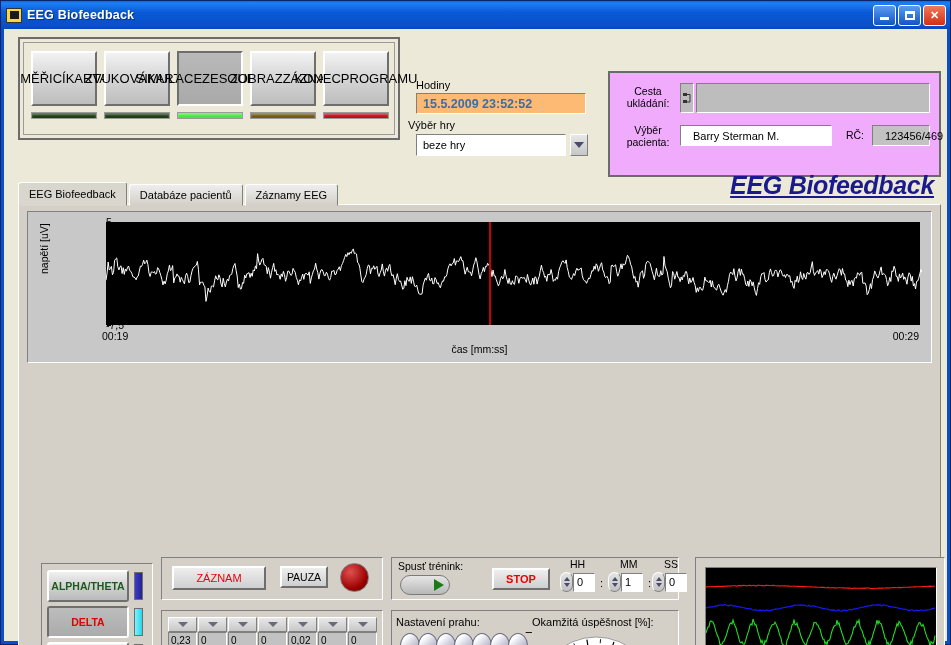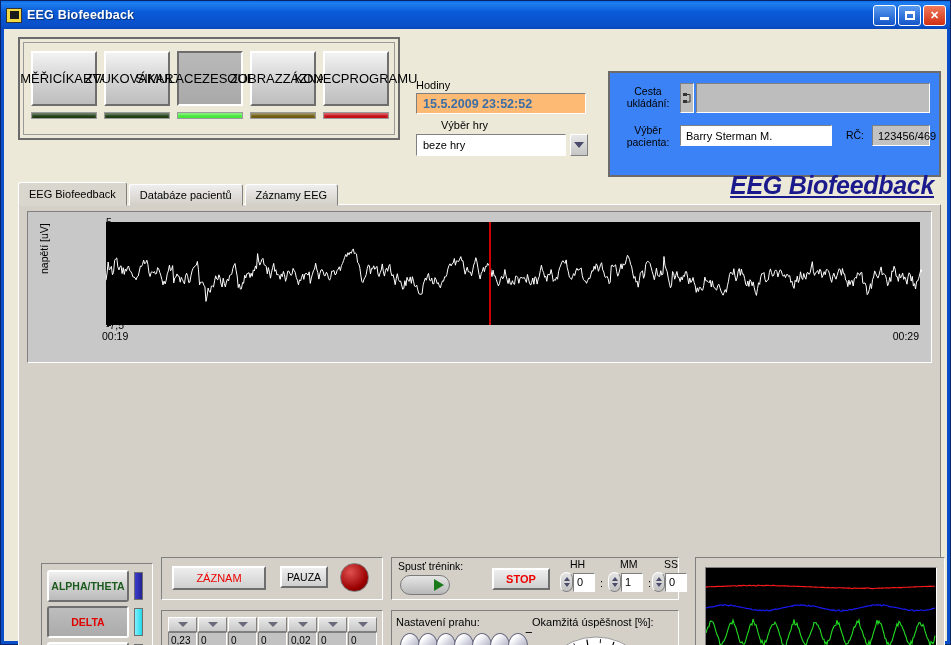--- a/index.html
+++ b/index.html
@@ -47,37 +47,37 @@
                     border-color:#6e6e6e #fff #fff #6e6e6e; }
   .ledrow { position:absolute; left:7px; top:69px; display:flex; gap:7px; }
   .ledbar { width:66px; height:7px; border:1px solid #9a9a9a; }
 
   
   .clocklbl { position:absolute; left:412px; top:50px; font-size:11px; color:#000; }
   .clockbox { position:absolute; left:412px; top:64px; width:170px; height:21px;
               background:#fdba74; border:1px solid; border-color:#808080 #fff #fff #808080;
               color:#3a6ea5; font-weight:bold; font-size:12.5px;
               display:flex; align-items:center; padding-left:6px; }
-  .gamelbl { position:absolute; left:437px; top:90px; font-size:11px; color:#000;text-align:right; }
+  .gamelbl { position:absolute; left:404px; top:90px; font-size:11px; color:#000;text-align:right; }
   .gamebox { position:absolute; left:412px; top:105px; width:150px; height:22px;
              background:#fff; border:1px solid; border-color:#808080 #fff #fff #808080;
              display:flex; align-items:center; padding-left:6px; font-size:11px; cursor:pointer; }
   .gamearrow { position:absolute; left:566px; top:105px; width:18px; height:22px;
                background:linear-gradient(180deg,#e8e8e8,#c6c6c6);
                border:1px solid; border-color:#fff #808080 #808080 #fff;
                display:flex; align-items:center; justify-content:center; cursor:pointer; }
   .dn-tri { width:0;height:0;border-left:5px solid transparent;border-right:5px solid transparent;
             border-top:6px solid #4a4a6a; }
 
   
   .patpanel { position:absolute; left:604px; top:42px; width:333px; height:106px;
-              background:#3b82f6; border:2px solid #6b6b6b; }
+              background:#f0abfc; border:2px solid #6b6b6b; }
   .pat-lbl { position:absolute; font-size:10.5px; color:#000; text-align:center; line-height:12px; }
   .pat-field { position:absolute; border:1px solid; border-color:#808080 #fff #fff #808080;
-               display:flex; align-items:center; padding-left:5px; font-size:11px; }
+               display:flex; align-items:center; padding-left:12px; font-size:11px; }
 
   
   .logo { position:absolute; right:13px; top:142px; font-size:25px; font-weight:bold;
           font-style:italic; color:#1a1a8c; text-decoration:underline; letter-spacing:-.3px; }
 
   
   .tabs { position:absolute; left:14px; top:153px; display:flex; align-items:flex-end; z-index:3; }
   .tab { height:22px; padding:0 10px; background:linear-gradient(180deg,#eee,#d4d0c8);
          border:1px solid; border-color:#fff #808080 #d4d0c8 #fff;
          display:flex; align-items:center; font-size:11px; cursor:pointer;
@@ -286,20 +286,21 @@
             <div class="ytick" style="left: 78px; top: 113px;">-7,5</div>
           </div>
         <div class="eegplot" id="eegplot">
             <svg width="816" height="103" viewBox="0 0 816 103" style="position: absolute; left: 0px; top: 0px;">
               <polyline points="0,58.2 1.075098814229249,51.0 2.150197628458498,40.0 3.2252964426877466,48.0 4.300395256916996,46.6 5.375494071146245,44.4 6.450592885375493,52.7 7.525691699604743,50.5 8.600790513833992,38.5 9.67588932806324,36.9 10.75098814229249,35.9 11.82608695652174,44.8 12.901185770750986,48.0 13.976284584980236,44.7 15.051383399209486,43.8 16.126482213438734,51.6 17.201581027667984,45.7 18.276679841897234,52.4 19.35177865612648,47.0 20.42687747035573,49.2 21.50197628458498,45.4 22.57707509881423,44.0 23.65217391304348,48.5 24.727272727272727,49.3 25.802371541501973,51.3 26.877470355731226,54.8 27.952569169960473,55.1 29.027667984189726,55.8 30.102766798418973,57.8 31.17786561264822,54.8 32.25296442687747,54.0 33.32806324110672,49.0 34.40316205533597,44.1 35.47826086956522,44.6 36.55335968379447,42.3 37.62845849802372,38.2 38.70355731225296,41.8 39.77865612648221,40.7 40.85375494071146,38.2 41.92885375494071,42.6 43.00395256916996,51.1 44.07905138339921,54.5 45.15415019762846,50.3 46.2292490118577,49.7 47.30434782608696,50.9 48.3794466403162,49.5 49.45454545454545,52.1 50.5296442687747,51.6 51.604743083003946,45.6 52.67984189723321,46.8 53.75494071146245,50.3 54.8300395256917,53.6 55.905138339920946,57.5 56.980237154150196,62.9 58.05533596837945,59.1 59.130434782608695,61.9 60.205533596837945,58.2 61.28063241106719,51.8 62.35573122529644,48.9 63.430830039525695,43.1 64.50592885375494,48.8 65.58102766798419,47.4 66.65612648221344,43.6 67.73122529644269,60.9 68.80632411067194,55.8 69.88142292490119,55.0 70.95652173913044,51.9 72.03162055335967,54.0 73.10671936758894,54.3 74.18181818181819,60.2 75.25691699604744,55.3 76.33201581027667,57.4 77.40711462450592,59.8 78.48221343873519,61.9 79.55731225296442,53.6 80.63241106719367,51.2 81.70750988142292,54.7 82.78260869565219,60.6 83.85770750988142,60.2 84.93280632411067,53.9 86.00790513833992,49.1 87.08300395256917,46.3 88.15810276679842,44.9 89.23320158102767,43.9 90.30830039525692,43.2 91.38339920948616,39.4 92.4584980237154,47.6 93.53359683794467,62.8 94.60869565217392,60.2 95.68379446640316,60.2 96.7588932806324,60.1 97.83399209486167,63.2 98.9090909090909,64.9 99.98418972332016,79.4 101.0592885375494,74.1 102.13438735177866,66.0 103.20948616600789,69.5 104.28458498023716,70.3 105.35968379446642,64.1 106.43478260869566,64.0 107.5098814229249,65.0 108.58498023715414,58.8 109.6600790513834,53.8 110.73517786561266,57.0 111.81027667984189,57.9 112.88537549407116,52.8 113.96047430830039,55.6 115.03557312252964,61.9 116.1106719367589,65.0 117.18577075098814,56.2 118.26086956521739,61.3 119.33596837944663,64.9 120.41106719367589,60.0 121.48616600790514,57.1 122.56126482213438,59.0 123.63636363636364,53.4 124.71146245059288,53.0 125.78656126482213,51.9 126.86166007905139,46.4 127.93675889328063,43.4 129.01185770750988,41.5 130.08695652173913,48.3 131.16205533596838,54.0 132.23715415019763,65.5 133.31225296442688,62.1 134.38735177865613,67.1 135.46245059288538,66.7 136.53754940711462,60.5 137.61264822134387,61.3 138.68774703557312,53.2 139.76284584980237,56.0 140.83794466403162,51.8 141.91304347826087,51.5 142.98814229249012,50.6 144.06324110671935,55.5 145.13833992094862,51.2 146.21343873517787,54.3 147.28853754940712,47.9 148.36363636363637,49.0 149.4387351778656,43.9 150.51383399209487,46.7 151.58893280632412,31.6 152.66403162055335,39.0 153.73913043478262,43.1 154.81422924901185,40.7 155.8893280632411,37.4 156.96442687747037,36.3 158.0395256916996,42.7 159.11462450592884,43.2 160.1897233201581,44.2 161.26482213438734,51.8 162.3399209486166,45.6 163.41501976284584,50.1 164.4901185770751,56.2 165.56521739130437,50.2 166.6403162055336,45.6 167.71541501976284,41.4 168.7905138339921,49.4 169.86561264822134,47.7 170.9407114624506,53.0 172.01581027667984,52.3 173.0909090909091,53.4 174.16600790513834,57.3 175.2411067193676,51.9 176.31620553359684,54.6 177.3913043478261,49.4 178.46640316205534,52.5 179.54150197628456,59.3 180.61660079051384,55.8 181.6916996047431,49.2 182.76679841897231,49.0 183.8418972332016,51.4 184.9169960474308,53.4 185.99209486166006,52.4 187.06719367588934,46.4 188.14229249011856,48.5 189.21739130434784,50.3 190.2924901185771,55.5 191.3675889328063,58.2 192.4426877470356,62.8 193.5177865612648,57.8 194.59288537549406,58.9 195.66798418972334,55.2 196.74308300395256,52.1 197.8181818181818,57.4 198.89328063241106,52.0 199.9683794466403,51.4 201.04347826086956,51.9 202.1185770750988,53.2 203.19367588932806,49.8 204.2687747035573,61.4 205.3438735177866,55.9 206.41897233201578,52.2 207.49407114624506,48.7 208.5691699604743,47.0 209.64426877470356,41.2 210.71936758893284,47.0 211.79446640316203,50.6 212.8695652173913,57.1 213.94466403162056,51.3 215.0197628458498,48.0 216.09486166007906,47.7 217.16996047430828,49.8 218.24505928853753,53.7 219.3201581027668,53.6 220.39525691699606,50.2 221.4703557312253,52.1 222.54545454545453,56.6 223.62055335968378,58.2 224.69565217391303,55.4 225.7707509881423,49.1 226.84584980237156,49.3 227.92094861660078,48.4 228.99604743083003,52.8 230.07114624505928,52.1 231.14624505928856,48.3 232.2213438735178,47.0 233.296442687747,44.8 234.37154150197628,48.6 235.44664031620553,43.6 236.52173913043478,41.5 237.59683794466406,38.5 238.67193675889325,35.4 239.74703557312253,32.4 240.82213438735178,34.6 241.89723320158103,30.7 242.97233201581028,32.8 244.0474308300395,30.1 245.12252964426875,31.4 246.19762845849803,28.7 247.27272727272728,26.9 248.34782608695653,31.8 249.42292490118575,31.1 250.498023715415,32.0 251.57312252964425,40.3 252.64822134387353,41.7 253.72332015810278,45.1 254.798418972332,53.1 255.87351778656125,59.5 256.9486166007905,60.6 258.02371541501975,57.1 259.098814229249,55.2 260.17391304347825,52.5 261.2490118577075,46.4 262.32411067193675,43.0 263.399209486166,43.7 264.47430830039525,51.8 265.5494071146245,46.4 266.62450592885375,46.8 267.699604743083,43.8 268.77470355731225,47.3 269.8498023715415,45.8 270.92490118577075,44.3 272,52.1 273.07509881422925,54.5 274.1501976284585,50.8 275.22529644268775,48.0 276.300395256917,41.9 277.37549407114625,49.9 278.4505928853755,54.1 279.52569169960475,48.3 280.600790513834,46.1 281.67588932806325,49.3 282.7509881422925,44.3 283.82608695652175,42.4 284.901185770751,50.2 285.97628458498025,54.0 287.0513833992095,52.6 288.1264822134387,57.0 289.201581027668,62.7 290.27667984189725,56.5 291.3517786561265,51.7 292.42687747035575,57.4 293.50197628458494,59.5 294.57707509881425,59.0 295.6521739130435,62.9 296.72727272727275,67.3 297.802371541502,66.3 298.8774703557312,58.7 299.95256916996044,63.7 301.02766798418975,55.3 302.102766798419,58.4 303.17786561264825,59.4 304.25296442687744,54.9 305.3280632411067,61.4 306.40316205533594,54.7 307.47826086956525,59.2 308.5533596837945,64.1 309.6284584980237,64.6 310.70355731225294,63.1 311.7786561264822,67.9 312.8537549407115,71.7 313.92885375494075,72.1 315.00395256916994,72.3 316.0790513833992,71.8 317.15415019762844,62.9 318.2292490118577,59.4 319.304347826087,56.0 320.3794466403162,58.2 321.45454545454544,53.6 322.5296442687747,51.4 323.60474308300394,58.2 324.6798418972332,58.9 325.7549407114625,56.1 326.8300395256917,61.9 327.90513833992094,61.7 328.9802371541502,55.6 330.05533596837944,57.4 331.13043478260875,61.6 332.20553359683794,60.6 333.2806324110672,63.7 334.35573122529644,65.8 335.4308300395257,61.8 336.50592885375494,58.9 337.5810276679842,59.2 338.65612648221344,54.8 339.7312252964427,54.9 340.80632411067194,52.8 341.8814229249012,46.9 342.95652173913044,43.6 344.0316205533597,41.8 345.10671936758894,43.9 346.1818181818182,41.7 347.25691699604744,40.9 348.3320158102767,36.5 349.40711462450594,43.2 350.4822134387352,38.9 351.55731225296444,39.1 352.6324110671937,39.5 353.7075098814229,37.1 354.7826086956522,34.6 355.85770750988144,38.6 356.9328063241107,38.7 358.00790513833994,46.0 359.08300395256913,52.2 360.15810276679844,48.5 361.2332015810277,45.2 362.30830039525694,49.7 363.3833992094862,50.0 364.4584980237154,50.1 365.53359683794463,53.8 366.60869565217394,48.9 367.6837944664032,43.1 368.75889328063244,40.4 369.8339920948616,35.7 370.9090909090909,39.7 371.9841897233201,46.1 373.05928853754943,52.5 374.1343873517787,57.0 375.2094861660079,51.5 376.2845849802371,49.5 377.3596837944664,45.4 378.4347826086957,49.7 379.50988142292493,44.4 380.5849802371542,44.6 381.6600790513834,41.3 382.7351778656126,43.3 383.8102766798419,40.9 384.8853754940712,48.2 385.96047430830043,54.6 387.0355731225296,48.1 388.1106719367589,53.8 389.1857707509881,53.9 390.2608695652174,57.5 391.3359683794467,60.8 392.4110671936759,63.9 393.4861660079051,61.5 394.5612648221344,56.5 395.6363636363636,54.3 396.71146245059293,56.9 397.7865612648221,54.8 398.8616600790514,47.5 399.9367588932806,53.3 401.0118577075099,57.5 402.0869565217391,61.5 403.1620553359684,56.2 404.2371541501976,62.0 405.3122529644269,62.6 406.3873517786561,58.7 407.4624505928854,61.7 408.5375494071146,62.4 409.6126482213439,54.2 410.6877470355732,54.2 411.7628458498024,55.6 412.83794466403157,61.3 413.9130434782609,56.3 414.9881422924901,55.3 416.06324110671943,56.0 417.1383399209486,56.1 418.2134387351778,55.4 419.2885375494071,57.7 420.3636363636364,60.4 421.4387351778657,52.4 422.5138339920949,57.0 423.58893280632407,61.3 424.6640316205534,63.1 425.7391304347826,60.2 426.8142292490119,56.0 427.8893280632411,62.3 428.9644268774703,54.8 430.0395256916996,55.5 431.1146245059288,62.1 432.1897233201581,57.1 433.2648221343874,54.4 434.33992094861657,48.4 435.4150197628459,43.2 436.49011857707507,48.3 437.5652173913044,50.4 438.6403162055336,55.3 439.7154150197628,54.1 440.7905138339921,59.3 441.8656126482213,52.3 442.9407114624506,52.7 444.0158102766799,52.6 445.09090909090907,47.5 446.1660079051384,52.5 447.24110671936756,59.4 448.3162055335969,57.7 449.39130434782606,58.3 450.4664031620553,55.1 451.5415019762846,57.2 452.6166007905138,49.6 453.6916996047431,45.7 454.7667984189723,43.1 455.84189723320156,40.2 456.91699604743087,38.7 457.99209486166006,40.3 459.06719367588937,41.4 460.14229249011856,37.9 461.2173913043478,45.6 462.2924901185771,49.7 463.3675889328063,55.1 464.4426877470356,55.9 465.5177865612648,57.4 466.592885375494,54.5 467.6679841897233,51.6 468.74308300395256,53.5 469.81818181818187,48.9 470.89328063241106,46.3 471.96837944664026,48.3 473.04347826086956,47.5 474.1185770750988,47.1 475.1936758893281,45.9 476.2687747035573,53.6 477.3438735177865,57.3 478.4189723320158,58.7 479.49407114624506,59.0 480.56916996047437,61.3 481.64426877470356,58.5 482.71936758893276,56.0 483.79446640316206,56.7 484.86956521739125,52.7 485.94466403162056,48.6 487.0197628458498,49.2 488.094861660079,44.2 489.1699604743083,47.3 490.2450592885375,41.8 491.3201581027668,43.8 492.39525691699606,49.3 493.47035573122525,46.3 494.54545454545456,42.8 495.62055335968375,40.7 496.69565217391306,47.8 497.7707509881423,50.0 498.8458498023715,54.8 499.9209486166008,55.5 500.99604743083,54.3 502.0711462450593,56.6 503.1462450592885,61.7 504.22134387351775,60.1 505.29644268774706,43.6 506.37154150197625,43.0 507.44664031620556,44.9 508.52173913043475,43.6 509.596837944664,42.8 510.6719367588933,49.7 511.7470355731225,54.2 512.8221343873518,51.4 513.897233201581,47.1 514.9723320158103,41.8 516.0474308300395,46.9 517.1225296442688,41.8 518.197628458498,43.1 519.2727272727273,42.0 520.3478260869565,37.6 521.4229249011858,33.2 522.498023715415,34.8 523.5731225296443,37.7 524.6482213438735,42.4 525.7233201581029,44.9 526.798418972332,51.7 527.8735177865613,56.4 528.9486166007905,54.4 530.0237154150198,60.2 531.098814229249,59.1 532.1739130434783,65.2 533.2490118577075,58.7 534.3241106719368,51.2 535.399209486166,50.0 536.4743083003953,48.7 537.5494071146245,56.3 538.6245059288538,53.0 539.699604743083,42.6 540.7747035573123,40.0 541.8498023715415,39.1 542.9249011857708,40.3 544,41.4 545.0750988142292,45.2 546.1501976284585,49.5 547.2252964426877,52.9 548.300395256917,57.7 549.3754940711462,52.8 550.4505928853755,46.2 551.5256916996047,52.9 552.600790513834,54.3 553.6758893280632,54.3 554.7509881422925,48.7 555.8260869565217,53.1 556.901185770751,52.1 557.9762845849802,34.5 559.0513833992095,43.9 560.1264822134387,47.0 561.201581027668,49.8 562.2766798418972,56.1 563.3517786561265,61.1 564.4268774703557,65.8 565.501976284585,63.7 566.5770750988142,49.5 567.6521739130435,51.6 568.7272727272727,57.2 569.802371541502,53.4 570.8774703557312,49.5 571.9525691699605,55.2 573.0276679841897,55.5 574.102766798419,59.7 575.1778656126482,54.9 576.2529644268774,58.0 577.3280632411067,53.4 578.403162055336,54.5 579.4782608695652,49.7 580.5533596837945,49.7 581.6284584980236,55.3 582.703557312253,61.8 583.7786561264822,56.1 584.8537549407115,60.5 585.9288537549407,59.0 587.0039525691699,55.5 588.0790513833992,60.4 589.1541501976285,63.4 590.2292490118577,70.4 591.304347826087,65.8 592.3794466403161,69.5 593.4545454545455,65.3 594.5296442687746,65.5 595.604743083004,68.0 596.6798418972332,68.2 597.7549407114624,63.4 598.8300395256917,55.1 599.9051383399209,58.8 600.9802371541502,58.8 602.0553359683795,59.7 603.1304347826086,60.8 604.205533596838,58.2 605.2806324110671,65.0 606.3557312252965,58.8 607.4308300395257,64.9 608.5059288537549,65.4 609.5810276679842,67.4 610.6561264822134,68.1 611.7312252964427,63.6 612.8063241106719,62.2 613.8814229249011,65.6 614.9565217391305,69.0 616.0316205533596,71.4 617.106719367589,73.2 618.1818181818181,70.2 619.2569169960474,67.6 620.3320158102767,70.3 621.4071146245059,63.8 622.4822134387352,59.2 623.5573122529644,52.4 624.6324110671936,50.0 625.707509881423,51.2 626.7826086956521,52.7 627.8577075098815,46.7 628.9328063241106,53.9 630.0079051383399,58.9 631.0830039525691,55.9 632.1581027667984,49.2 633.2332015810277,46.5 634.3083003952569,53.4 635.3833992094861,47.0 636.4584980237154,52.2 637.5335968379446,52.1 638.608695652174,56.4 639.6837944664031,62.2 640.7588932806324,64.0 641.8339920948616,59.0 642.9090909090909,64.5 643.9841897233202,57.7 645.0592885375494,59.3 646.1343873517787,63.8 647.2094861660079,59.9 648.2845849802371,65.8 649.3596837944664,70.5 650.4347826086956,73.4 651.509881422925,66.6 652.5849802371541,60.7 653.6600790513834,62.4 654.7351778656126,54.8 655.8102766798419,51.6 656.8853754940712,51.7 657.9604743083004,50.5 659.0355731225296,57.5 660.1106719367589,60.1 661.1857707509881,58.4 662.2608695652175,57.9 663.3359683794466,50.8 664.4110671936759,46.9 665.4861660079051,50.7 666.5612648221344,54.2 667.6363636363636,53.5 668.7114624505929,49.2 669.7865612648221,47.9 670.8616600790514,49.4 671.9367588932806,54.9 673.0118577075099,50.8 674.0869565217391,47.8 675.1620553359684,48.6 676.2371541501976,52.3 677.3122529644269,54.3 678.3873517786561,52.7 679.4624505928854,55.6 680.5375494071146,52.5 681.6126482213439,52.5 682.6877470355731,54.6 683.7628458498024,53.6 684.8379446640316,60.4 685.9130434782609,59.1 686.9881422924901,64.0 688.0632411067194,66.4 689.1383399209486,58.3 690.2134387351779,59.8 691.2885375494071,54.1 692.3636363636364,60.5 693.4387351778656,57.4 694.5138339920949,49.8 695.5889328063241,55.6 696.6640316205534,57.5 697.7391304347826,51.5 698.8142292490119,55.2 699.8893280632411,57.2 700.9644268774704,50.9 702.0395256916996,50.5 703.1146245059289,52.4 704.1897233201581,50.7 705.2648221343874,45.0 706.3399209486166,39.7 707.4150197628458,49.7 708.4901185770751,53.4 709.5652173913044,51.1 710.6403162055336,49.8 711.7154150197629,48.5 712.790513833992,52.1 713.8656126482214,47.2 714.9407114624506,49.1 716.0158102766799,55.5 717.0909090909091,53.2 718.1660079051383,49.7 719.2411067193676,52.7 720.3162055335969,47.6 721.3913043478261,47.8 722.4664031620554,48.8 723.5415019762845,52.1 724.6166007905139,57.2 725.691699604743,60.3 726.7667984189724,54.3 727.8418972332016,51.2 728.9169960474308,54.9 729.9920948616601,57.2 731.0671936758893,53.5 732.1422924901186,49.9 733.2173913043479,46.7 734.292490118577,48.0 735.3675889328064,53.3 736.4426877470355,46.5 737.5177865612649,51.8 738.5928853754941,51.8 739.6679841897233,58.2 740.7430830039526,58.9 741.8181818181818,64.6 742.8932806324111,58.1 743.9683794466403,62.7 745.0434782608695,59.3 746.1185770750989,58.4 747.193675889328,64.0 748.2687747035574,56.9 749.3438735177865,55.5 750.4189723320158,56.2 751.4940711462451,50.8 752.5691699604743,51.4 753.6442687747036,53.3 754.7193675889328,50.7 755.794466403162,50.3 756.8695652173914,61.2 757.9446640316205,61.3 759.0197628458499,60.9 760.094861660079,63.8 761.1699604743084,72.7 762.2450592885375,71.1 763.3201581027668,67.4 764.3952569169961,61.7 765.4703557312253,66.6 766.5454545454546,57.6 767.6205533596838,55.0 768.695652173913,48.9 769.7707509881424,51.8 770.8458498023715,54.1 771.9209486166009,56.1 772.99604743083,53.2 774.0711462450593,48.7 775.1462450592886,44.9 776.2213438735178,53.0 777.2964426877471,51.7 778.3715415019763,52.2 779.4466403162055,53.2 780.5217391304348,57.4 781.596837944664,63.8 782.6719367588934,61.2 783.7470355731225,55.4 784.8221343873518,59.5 785.897233201581,48.9 786.9723320158103,49.7 788.0474308300396,44.2 789.1225296442688,47.2 790.197628458498,54.4 791.2727272727273,54.7 792.3478260869565,59.4 793.4229249011859,51.9 794.498023715415,56.0 795.5731225296443,54.3 796.6482213438735,51.0 797.7233201581028,57.4 798.798418972332,54.9 799.8735177865613,57.8 800.9486166007905,62.2 802.0237154150198,54.8 803.098814229249,50.8 804.1739130434783,52.4 805.2490118577075,59.1 806.3241106719368,54.4 807.399209486166,64.0 808.4743083003953,61.6 809.5494071146245,67.0 810.6245059288538,59.4 811.699604743083,59.0 812.7747035573123,56.2 813.8498023715415,51.6 814.9249011857708,47.5 816,50.2" fill="none" stroke="#ffffff" stroke-width="1"></polyline>
             </svg>
             <div style="position: absolute; top: 0px; bottom: 0px; width: 2px; background: rgb(204, 0, 0); left: 47%;"></div>
           </div>
         <div class="xt" id="xt0" style="left:74px;">00:19</div>
         <div class="xt" id="xt1" style="right:12px;">00:29</div>
+        <div class="xlabel">čas [mm:ss]</div>
       </div>
 
       <div class="bandcol" id="bandcol">
           <div class="bandrow" style="top: 6px;">
             <div class="bandbtn" style="color: rgb(29, 90, 29);">ALPHA/THETA</div>
           </div>
           <div class="bandled" style="top: 8px; background: linear-gradient(90deg, rgb(59, 59, 208), rgb(35, 35, 142));"></div>
           <div class="bandrow" style="top: 42px;">
             <div class="bandbtn pressed" style="color: rgb(224, 0, 0);">DELTA</div>
           </div>

